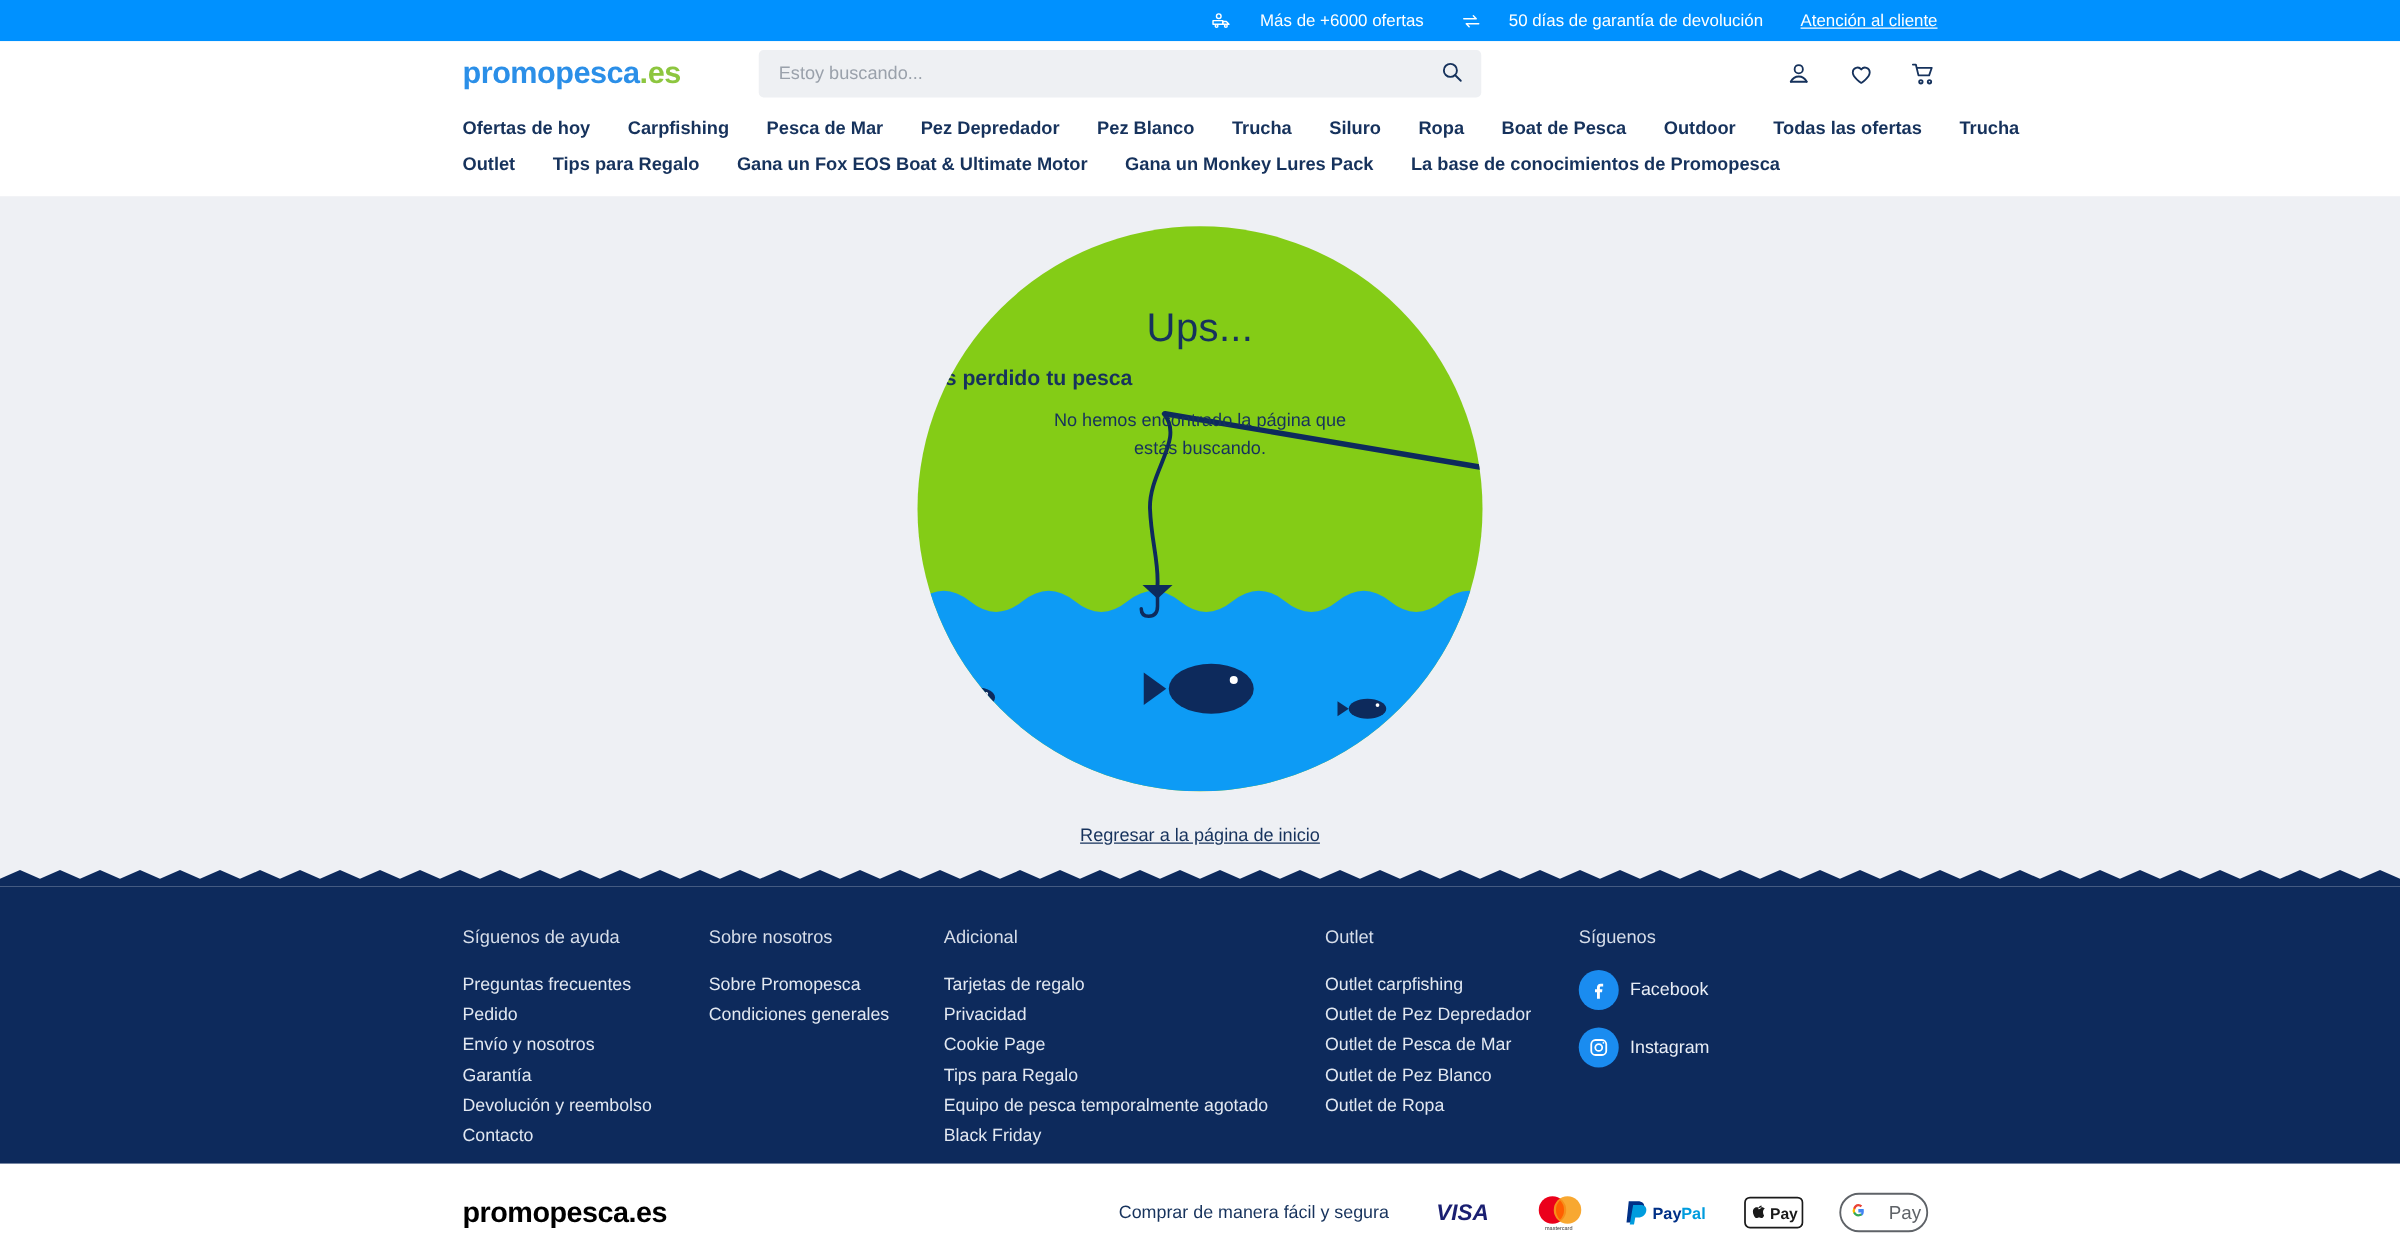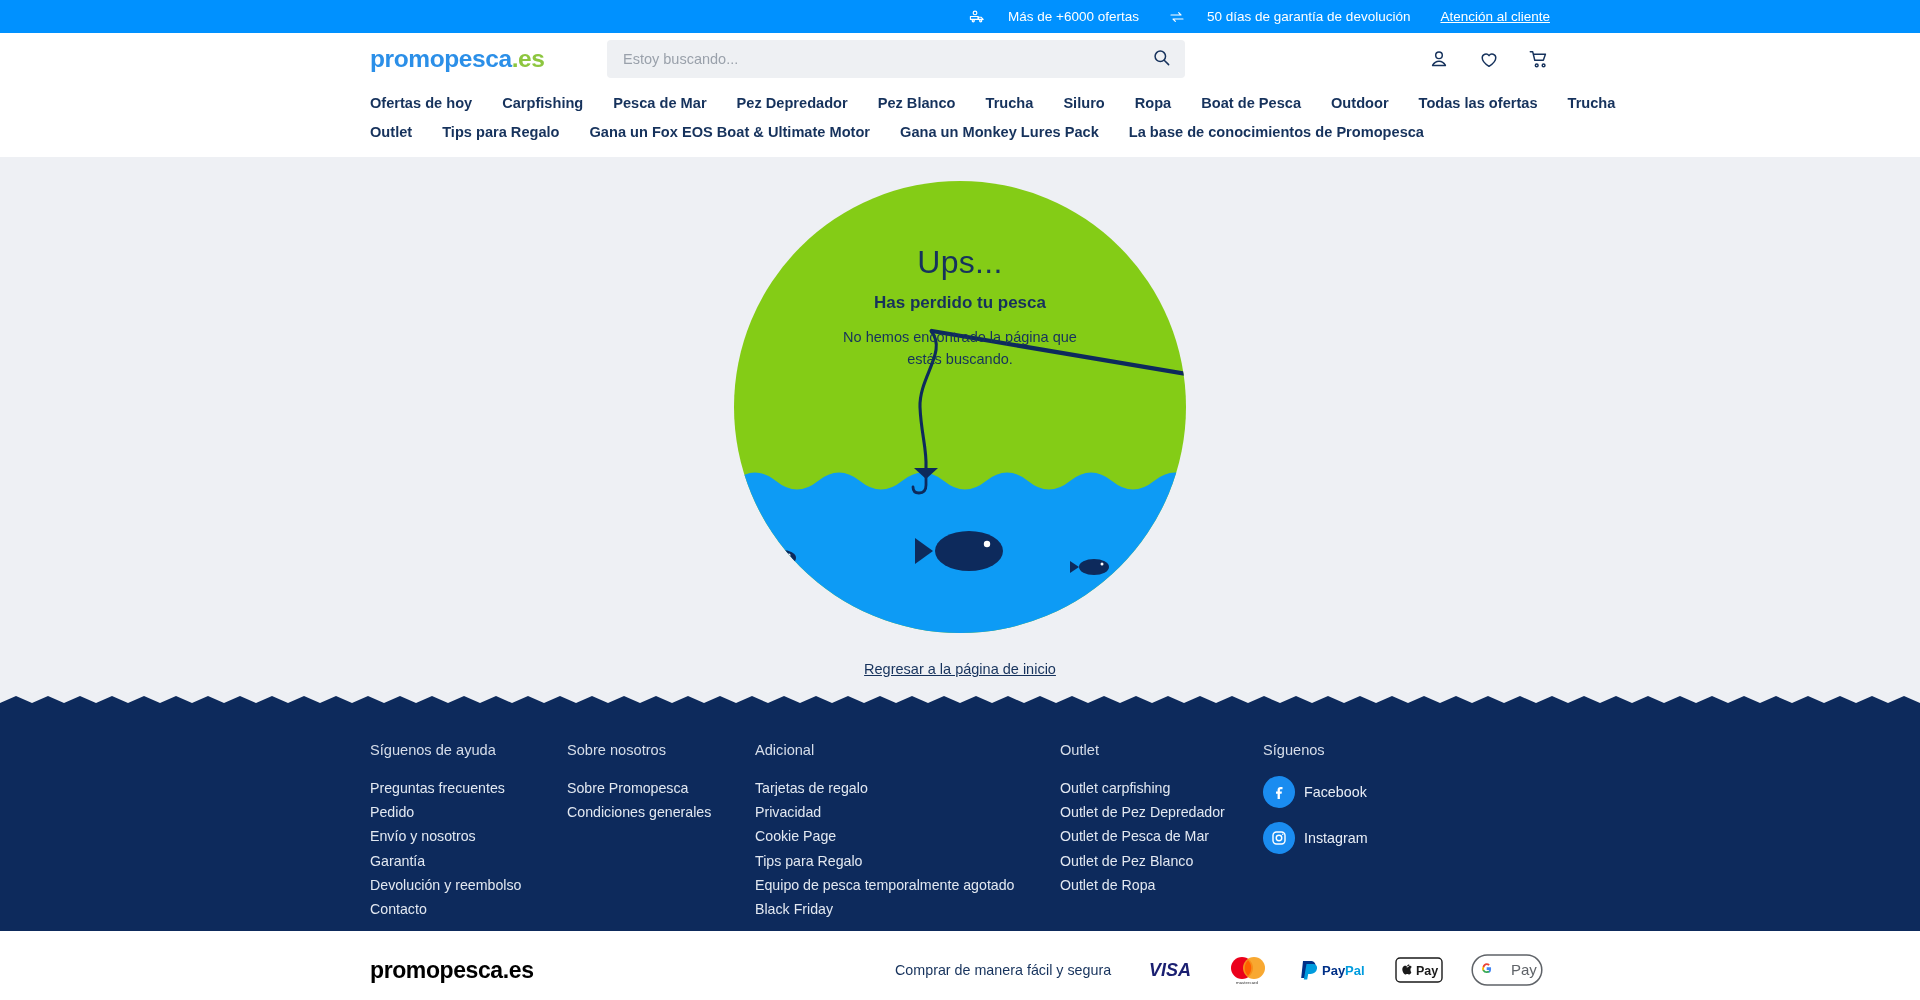--- a/index.html
+++ b/index.html
@@ -112,21 +112,20 @@
   .ups {
     position: absolute; top: 63px; left: 0; width: 100%;
     text-align: center;
     color: #16325c;
     font-size: 32px;
     font-weight: 400;
     letter-spacing: 0.3px;
   }
   .subtitle {
     position: absolute; top: 112px; left: 0; width: 100%;
-    text-align: center;
     color: #16325c;
     font-size: 17px; font-weight: 700;
   }
   .desc {
     position: absolute; top: 145px; left: 0; width: 100%;
     text-align: center;
     color: #16325c;
     font-size: 14.5px; line-height: 22px;
     font-weight: 400;
   }

